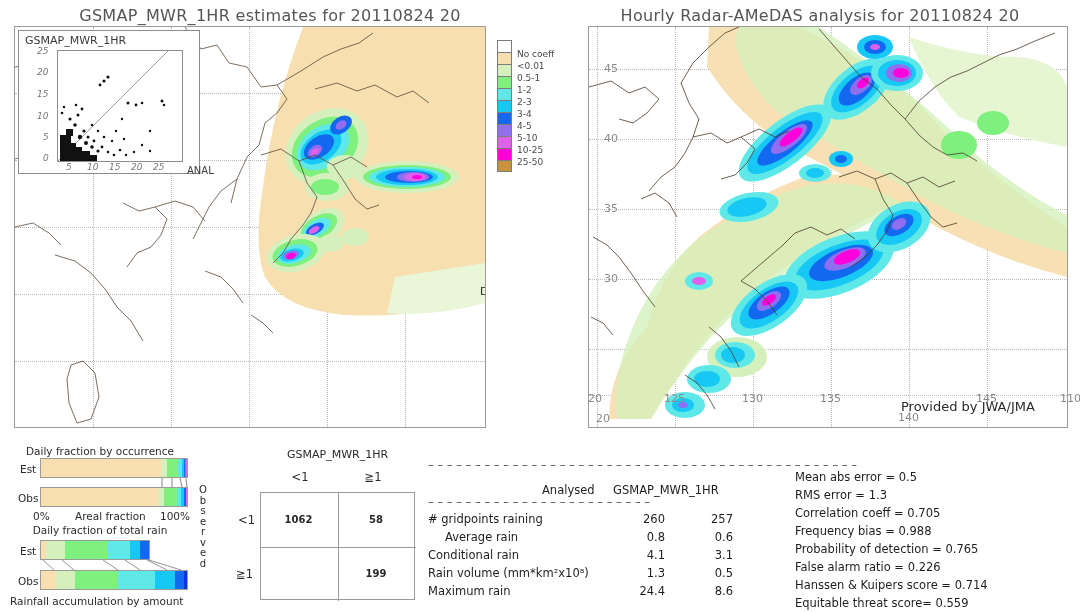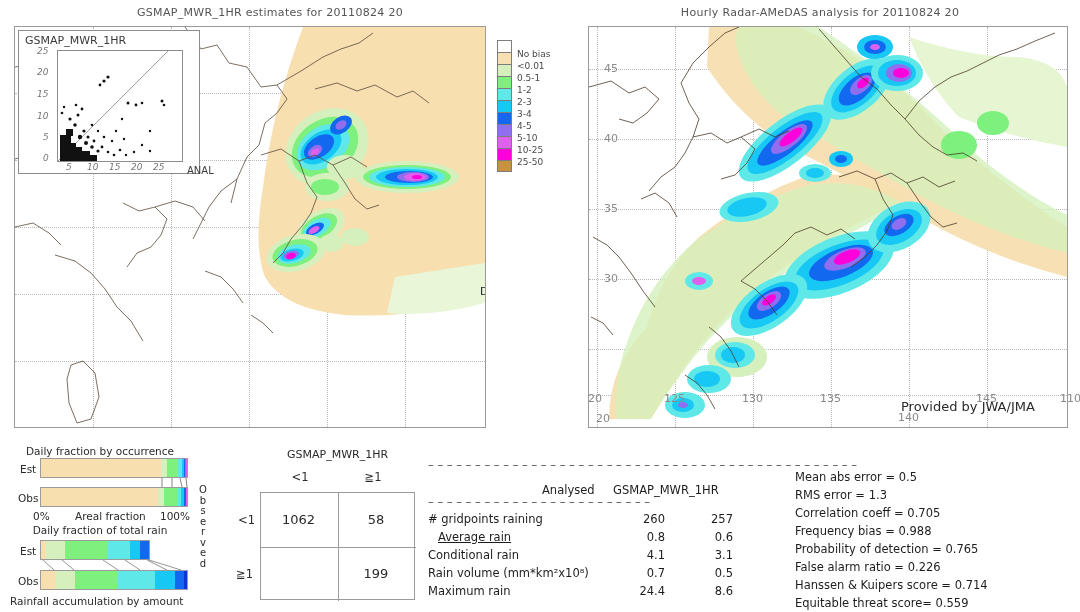--- a/index.html
+++ b/index.html
@@ -2,21 +2,21 @@
 <html><head>
 <meta charset="utf-8">
 <style>
   html,body{margin:0;padding:0;background:#ffffff;}
   body{
     width:1080px;height:612px;position:relative;overflow:hidden;
     font-family:"DejaVu Sans","Liberation Sans",sans-serif;
     color:#333333;
   }
   .panel-title{
-    position:absolute;text-align:center;font-size:11px;color:#555555;
+    position:absolute;text-align:center;font-size:16px;color:#555555;
     letter-spacing:.3px;white-space:nowrap;
   }
   .map-frame{position:absolute;border:1px solid #9a9a9a;background:#ffffff;overflow:hidden;}
   .grid-v,.grid-h{position:absolute;background:transparent;}
   .grid-v{width:0;border-left:1px dotted #b9b9b9;}
   .grid-h{height:0;border-top:1px dotted #b9b9b9;}
   .tick{position:absolute;font-size:11px;color:#8a8a8a;white-space:nowrap;}
   .swath{position:absolute;pointer-events:none;}
 
   
@@ -42,21 +42,21 @@
   .bar{position:absolute;display:flex;border:1px solid #9b9b9b;box-sizing:border-box;}
   .bar>span{display:block;height:100%;}
   .axlab{position:absolute;font-size:10.5px;color:#2a2a2a;white-space:nowrap;}
 
   
   .ct{position:absolute;}
   .ct-title{position:absolute;font-size:11px;color:#2a2a2a;white-space:nowrap;}
   .ct-col{position:absolute;font-size:11.5px;color:#2a2a2a;text-align:center;}
   .ct-grid{position:absolute;border:1px solid #9b9b9b;box-sizing:border-box;}
   .ct-cell{position:absolute;display:flex;align-items:center;justify-content:center;
-           font-size:13px;color:#2a2a2a;box-sizing:border-box;}
+           font-size:10px;color:#2a2a2a;box-sizing:border-box;font-weight:bold;}
   .ct-rowlab{position:absolute;font-size:11.5px;color:#2a2a2a;}
   .obs-word{position:absolute;font-size:10px;color:#2a2a2a;line-height:10.5px;text-align:center;width:12px;}
 
   
   .stat{position:absolute;font-size:11.5px;color:#1d1d1d;white-space:nowrap;}
   .stat-head{position:absolute;font-size:11.5px;color:#1d1d1d;white-space:nowrap;}
   .dash{position:absolute;font-size:11.5px;color:#1d1d1d;white-space:nowrap;letter-spacing:0px;overflow:hidden;}
   .num{position:absolute;font-size:11.5px;color:#1d1d1d;text-align:right;}
 </style>
 </head>
@@ -224,21 +224,21 @@
       <div class="cbar-sw" style="height: 12px; background: rgb(213, 240, 188);"></div>
       <div class="cbar-sw" style="height: 12px; background: rgb(126, 240, 126);"></div>
       <div class="cbar-sw" style="height: 12px; background: rgb(95, 232, 232);"></div>
       <div class="cbar-sw" style="height: 12px; background: rgb(23, 200, 245);"></div>
       <div class="cbar-sw" style="height: 12px; background: rgb(18, 104, 239);"></div>
       <div class="cbar-sw" style="height: 12px; background: rgb(143, 110, 240);"></div>
       <div class="cbar-sw" style="height: 12px; background: rgb(224, 96, 238);"></div>
       <div class="cbar-sw" style="height: 12px; background: rgb(255, 0, 220);"></div>
       <div class="cbar-sw" style="height: 12px; background: rgb(200, 146, 60);"></div>
     </div>
-<div class="cbar-lab" style="top: 9px;">No bias</div>
+<div class="cbar-lab" style="top: 9px;">No coeff</div>
     <div class="cbar-lab" style="top: 21px;">&lt;0.01</div>
     <div class="cbar-lab" style="top: 33px;">0.5-1</div>
     <div class="cbar-lab" style="top: 45px;">1-2</div>
     <div class="cbar-lab" style="top: 57px;">2-3</div>
     <div class="cbar-lab" style="top: 69px;">3-4</div>
     <div class="cbar-lab" style="top: 81px;">4-5</div>
     <div class="cbar-lab" style="top: 93px;">5-10</div>
     <div class="cbar-lab" style="top: 105px;">10-25</div>
     <div class="cbar-lab" style="top: 117px;">25-50</div>
   </div>
@@ -476,30 +476,30 @@
   <div class="stat" style="left:117px;top:43px;">Analysed</div>
   <div class="stat" style="left:188px;top:43px;">GSMAP_MWR_1HR</div>
   <div class="dash" style="left:3px;top:55px;width:285px;color:#555;">
     – – – – – – – – – – – – – – – – – – – – – – – –
   </div>
 
   <div class="stat" style="left:3px;top:72px;"># gridpoints raining</div>
   <div class="num" style="left:200px;top:72px;width:40px;">260</div>
   <div class="num" style="left:268px;top:72px;width:40px;">257</div>
 
-  <div class="stat" style="left:13px;top:90px;text-decoration:underline;">Average rain</div>
+  <div class="stat" style="left:20px;top:90px;">Average rain</div>
   <div class="num" style="left:200px;top:90px;width:40px;">0.8</div>
   <div class="num" style="left:268px;top:90px;width:40px;">0.6</div>
 
   <div class="stat" style="left:3px;top:108px;">Conditional rain</div>
   <div class="num" style="left:200px;top:108px;width:40px;">4.1</div>
   <div class="num" style="left:268px;top:108px;width:40px;">3.1</div>
 
   <div class="stat" style="left:3px;top:126px;">Rain volume (mm*km²x10⁸)</div>
-  <div class="num" style="left:200px;top:126px;width:40px;">0.7</div>
+  <div class="num" style="left:200px;top:126px;width:40px;">1.3</div>
   <div class="num" style="left:268px;top:126px;width:40px;">0.5</div>
 
   <div class="stat" style="left:3px;top:144px;">Maximum rain</div>
   <div class="num" style="left:196px;top:144px;width:44px;">24.4</div>
   <div class="num" style="left:268px;top:144px;width:40px;">8.6</div>
 
   <div class="stat" style="left:370px;top:30px;">Mean abs error = 0.5</div>
   <div class="stat" style="left:370px;top:48px;">RMS error = 1.3</div>
   <div class="stat" style="left:370px;top:66px;">Correlation coeff = 0.705</div>
   <div class="stat" style="left:370px;top:84px;">Frequency bias = 0.988</div>

